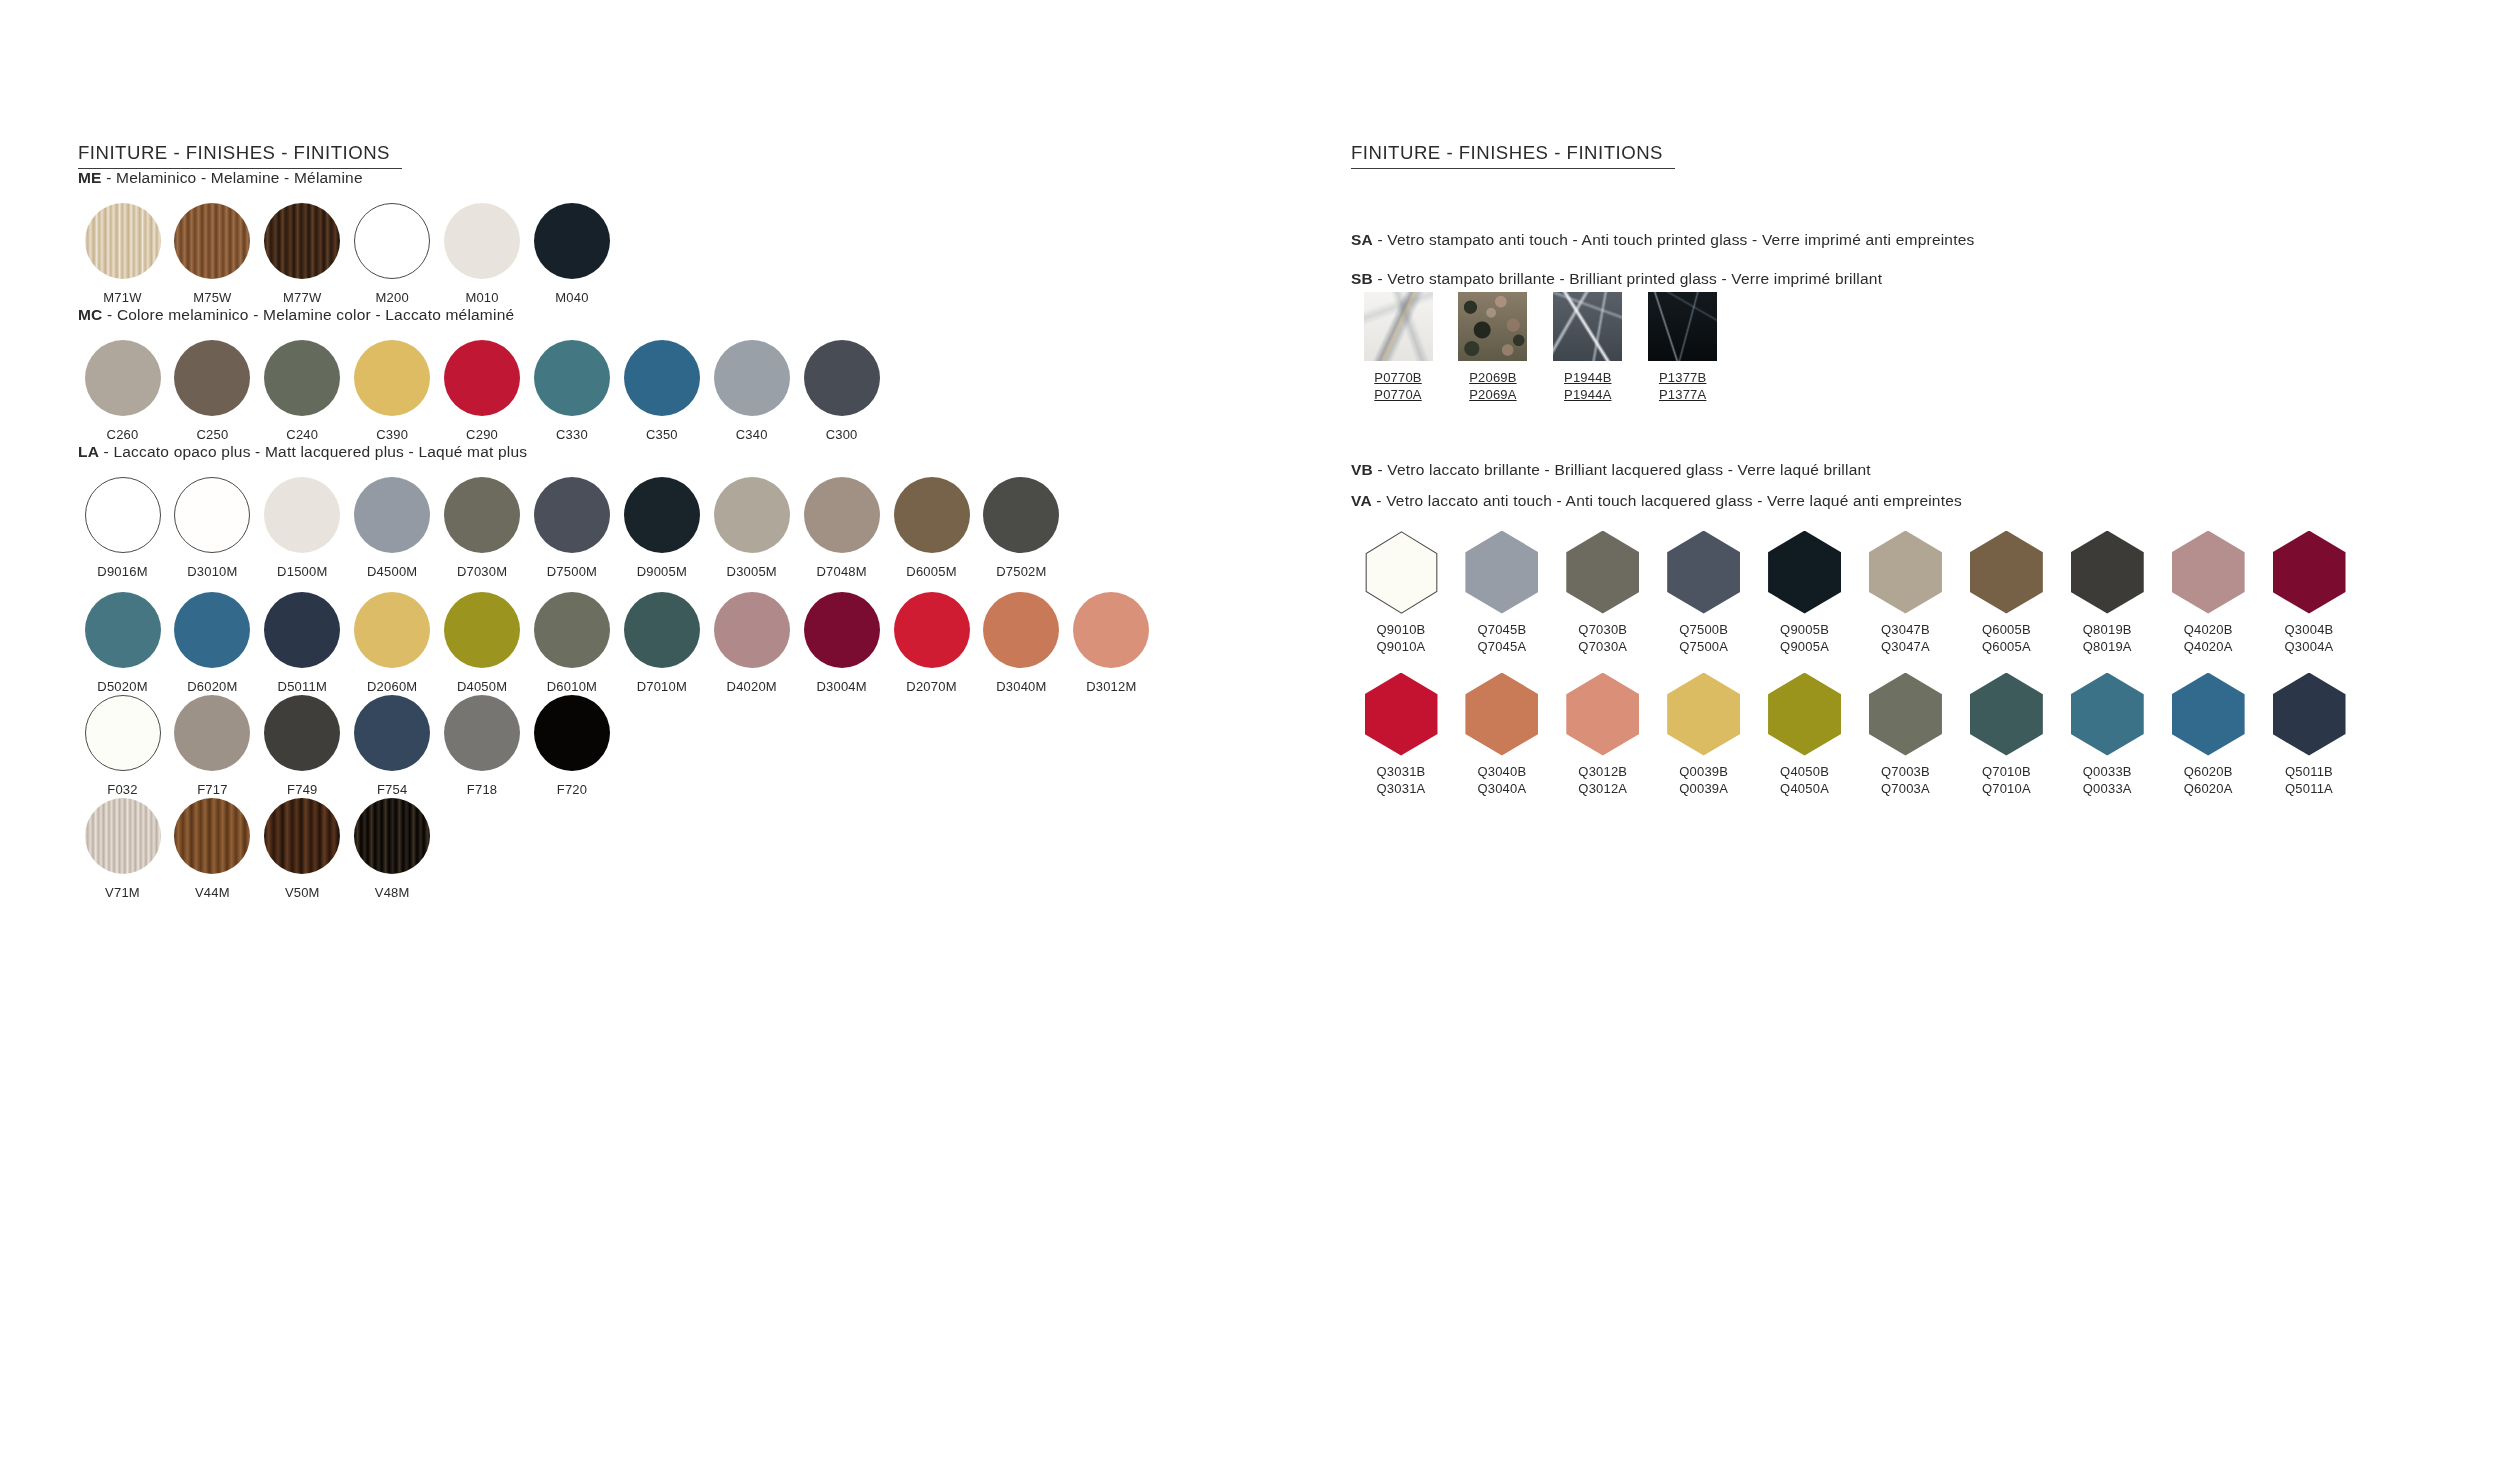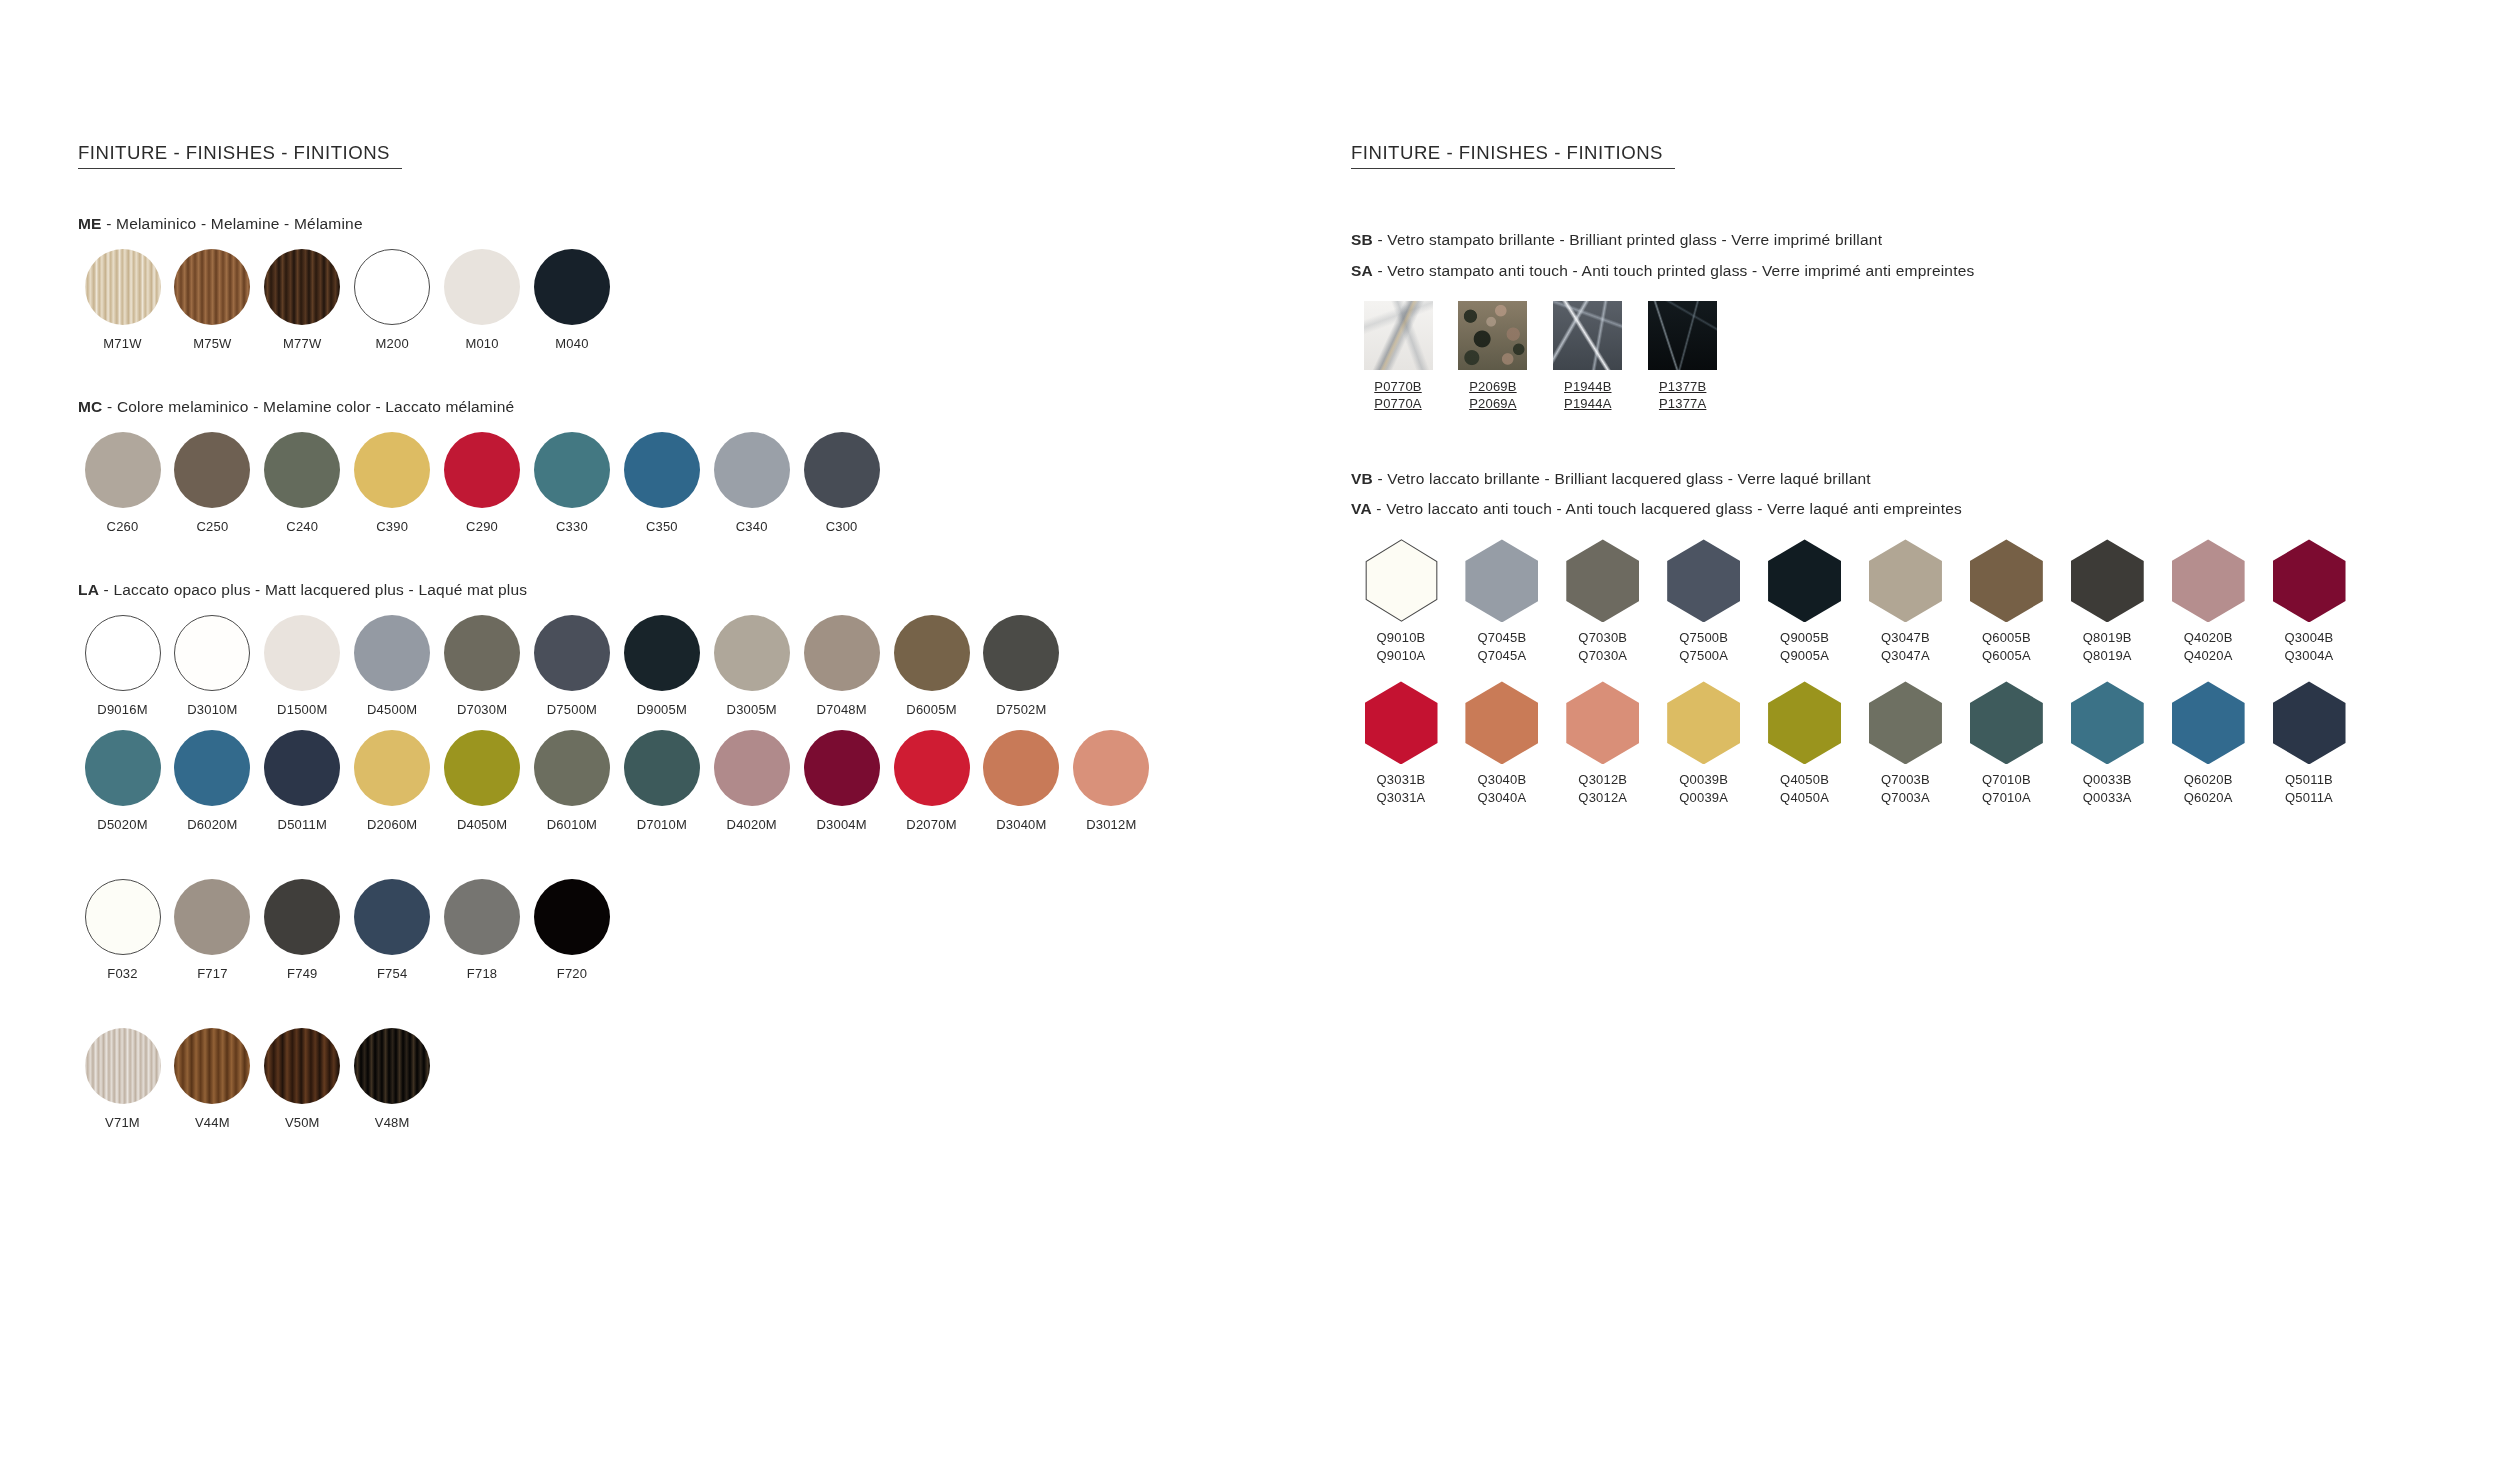--- a/index.html
+++ b/index.html
@@ -54,21 +54,20 @@
     letter-spacing: 0.4px;
     color: #2b2b2b;
     margin-top: 55px;
     padding-bottom: 8px;
     border-bottom: 1.4px solid #3b3b3b;
     width: 1099px;
     white-space: nowrap;
   }
 
   .group {
-    margin-top: 46px;
   }
   .group-label {
     font-size: 15.5px;
     color: #2b2b2b;
     letter-spacing: 0.2px;
     white-space: nowrap;
     margin-bottom: 16px;
   }
   .group-label .code {
     font-weight: 700;
@@ -380,22 +379,22 @@
         </div>
       </div>
   </div>
 
   <div class="col-right">
 
     <div class="doc-title">FINITURE - FINISHES - FINITIONS</div>
 
     <div id="right-groups">
         <div class="group grp-gap-xl">
+          <div class="group-label" style="margin-top: 12.4px; margin-bottom: 21px;"><span class="code">SA</span><span> - Vetro stampato anti touch - Anti touch printed glass - Verre imprimé anti empreintes</span></div>
           <div class="group-label group-label-tight"><span class="code">SB</span><span> - Vetro stampato brillante - Brilliant printed glass - Verre imprimé brillant</span></div>
-          <div class="group-label" style="margin-top: 12.4px; margin-bottom: 21px;"><span class="code">SA</span><span> - Vetro stampato anti touch - Anti touch printed glass - Verre imprimé anti empreintes</span></div>
           <div class="row row-glass">
             <div class="sw sw-glass">
               <div class="chip-square" style="background: linear-gradient(115deg, rgba(120, 125, 132, 0) 40%, rgba(105, 112, 120, 0.55) 47%, rgba(150, 120, 60, 0.4) 50%, rgba(110, 118, 126, 0.35) 54%, rgba(0, 0, 0, 0) 60%), linear-gradient(70deg, rgba(140, 146, 152, 0) 55%, rgba(130, 138, 146, 0.35) 62%, rgba(0, 0, 0, 0) 70%), linear-gradient(160deg, rgba(160, 164, 170, 0) 20%, rgba(150, 156, 162, 0.28) 28%, rgba(0, 0, 0, 0) 36%), linear-gradient(rgb(244, 243, 241), rgb(230, 228, 225));"></div>
               <div class="sw-label">
                 <span class="sw-label-b">P0770B</span>
                 <span class="sw-label-b">P0770A</span>
               </div>
             </div>
             <div class="sw sw-glass">
               <div class="chip-square" style="background: radial-gradient(circle at 18% 22%, rgba(30, 38, 28, 0.85) 0px, rgba(30, 38, 28, 0.85) 6.2px, rgba(0, 0, 0, 0) 7px), radial-gradient(circle at 62% 14%, rgba(178, 150, 130, 0.85) 0px, rgba(178, 150, 130, 0.85) 5.3px, rgba(0, 0, 0, 0) 6.2px), radial-gradient(circle at 35% 55%, rgba(26, 32, 24, 0.9) 0px, rgba(26, 32, 24, 0.9) 8px, rgba(0, 0, 0, 0) 8.9px), radial-gradient(circle at 80% 48%, rgba(150, 122, 104, 0.8) 0px, rgba(150, 122, 104, 0.8) 6.2px, rgba(0, 0, 0, 0) 7px), radial-gradient(circle at 20% 82%, rgba(40, 48, 36, 0.85) 0px, rgba(40, 48, 36, 0.85) 7px, rgba(0, 0, 0, 0) 8px), radial-gradient(circle at 72% 84%, rgba(165, 136, 116, 0.75) 0px, rgba(165, 136, 116, 0.75) 5.3px, rgba(0, 0, 0, 0) 6.2px), radial-gradient(circle at 48% 30%, rgba(190, 168, 150, 0.6) 0px, rgba(190, 168, 150, 0.6) 4.4px, rgba(0, 0, 0, 0) 5.3px), radial-gradient(circle at 88% 70%, rgba(34, 42, 30, 0.8) 0px, rgba(34, 42, 30, 0.8) 5.3px, rgba(0, 0, 0, 0) 6.2px), linear-gradient(rgb(138, 125, 104), rgb(94, 90, 72));"></div>

